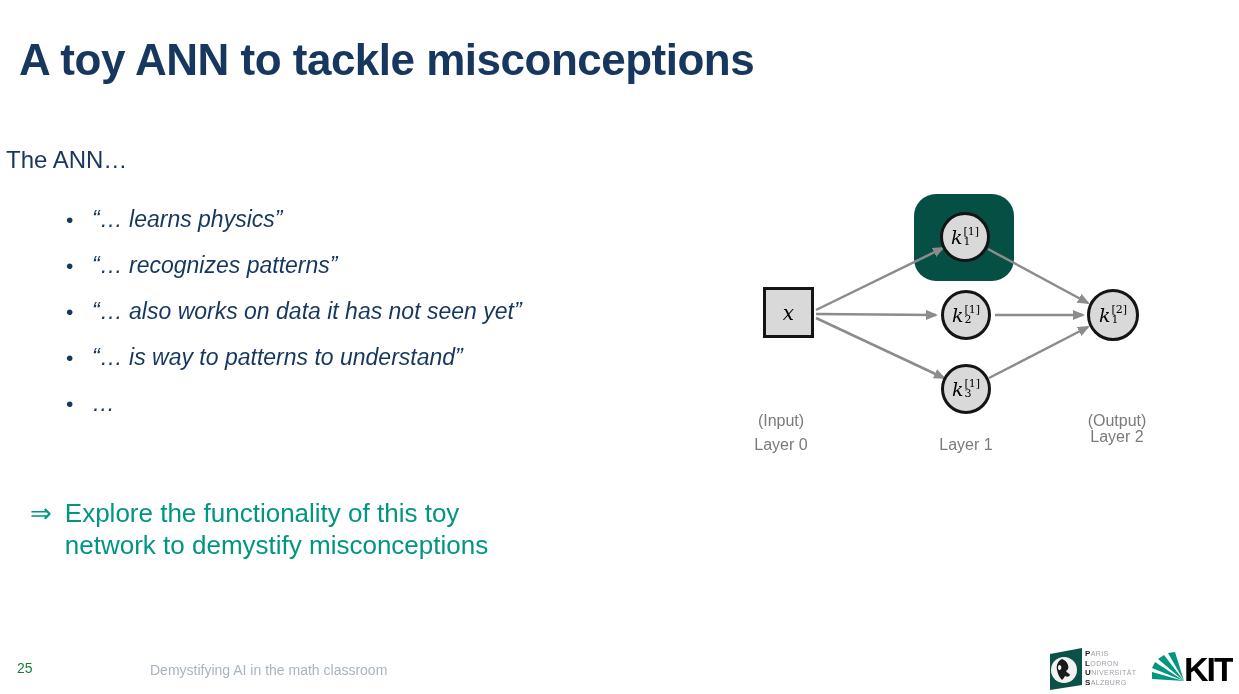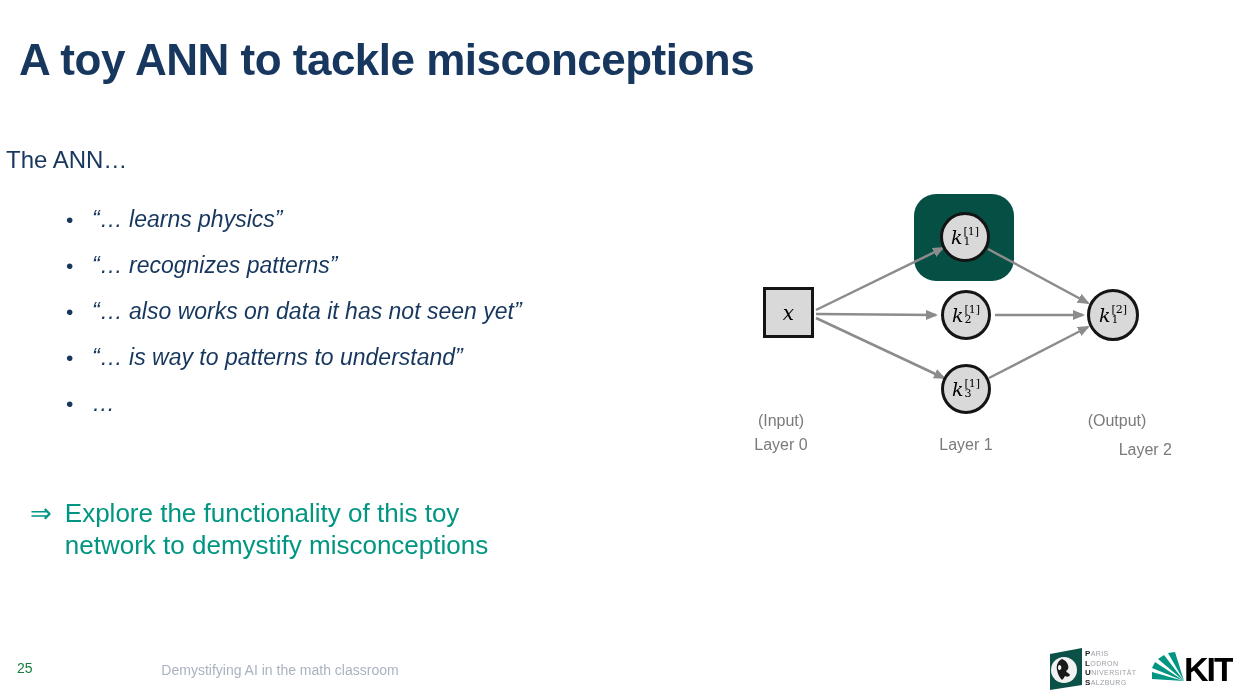--- a/index.html
+++ b/index.html
@@ -73,21 +73,21 @@
     color:#7a7a7a; font-size:16px; z-index:3;
   }
 
   
   .page-number {
     position:absolute; left:17px; top:660px;
     font-size:14px; color:#15803d;
   }
   .footer-caption {
     position:absolute; left:150px; top:662px; width:260px;
-    text-align:center; font-size:14px; color:#a9b3bf;
+    font-size:14px; color:#a9b3bf;
   }
   .plus-logo { position:absolute; left:1048px; top:645px; }
   .plus-text {
     position:absolute; left:1085px; top:649px;
     font-size:7px; line-height:9.5px; letter-spacing:0.4px;
     color:#9a9fa5;
   }
   .plus-text .initial { font-weight:bold; color:#1a1a1a; font-size:8px; }
   .kit-logo { position:absolute; left:1151px; top:652px; }
 </style>
@@ -173,21 +173,21 @@
       <span class="sup">[2]</span>
       <span class="sub">1</span>
     </span>
   </span>
 </div>
 
 <div class="caption" style="left:726px; top:412px;">(Input)</div>
 <div class="caption" style="left:726px; top:436px;">Layer 0</div>
 <div class="caption" style="left:911px; top:436px;">Layer 1</div>
 <div class="caption" style="left:1062px; top:412px;">(Output)</div>
-<div class="caption" style="left:1062px; top:441px;text-align:right;">Layer 2</div>
+<div class="caption" style="left:1062px; top:428px;">Layer 2</div>
 
 <div class="page-number">25</div>
 <div class="footer-caption">Demystifying AI in the math classroom</div>
 
 <svg class="plus-logo" width="36" height="46" viewBox="0 0 36 46">
   <polygon points="2,9 34,3 34,40 2,45" fill="#0b5148"></polygon>
   <circle cx="16" cy="25" r="13" fill="#f2f2f2"></circle>
   <path d="M14,14 c-4,2 -6,6 -5,11 c1,5 3,8 5,10 c1,-1 2,-2 3,-4 c2,1 4,1 5,-1 c-1,-2 -3,-2 -4,-4 c2,-1 3,-3 2,-6 c-1,-3 -3,-5 -6,-6 z M11,20 c2,0 3,2 2,4 c-1,2 -3,1 -3,-1 c0,-1 0,-2 1,-3 z" fill="#1a1a1a"></path>
 </svg>
 

